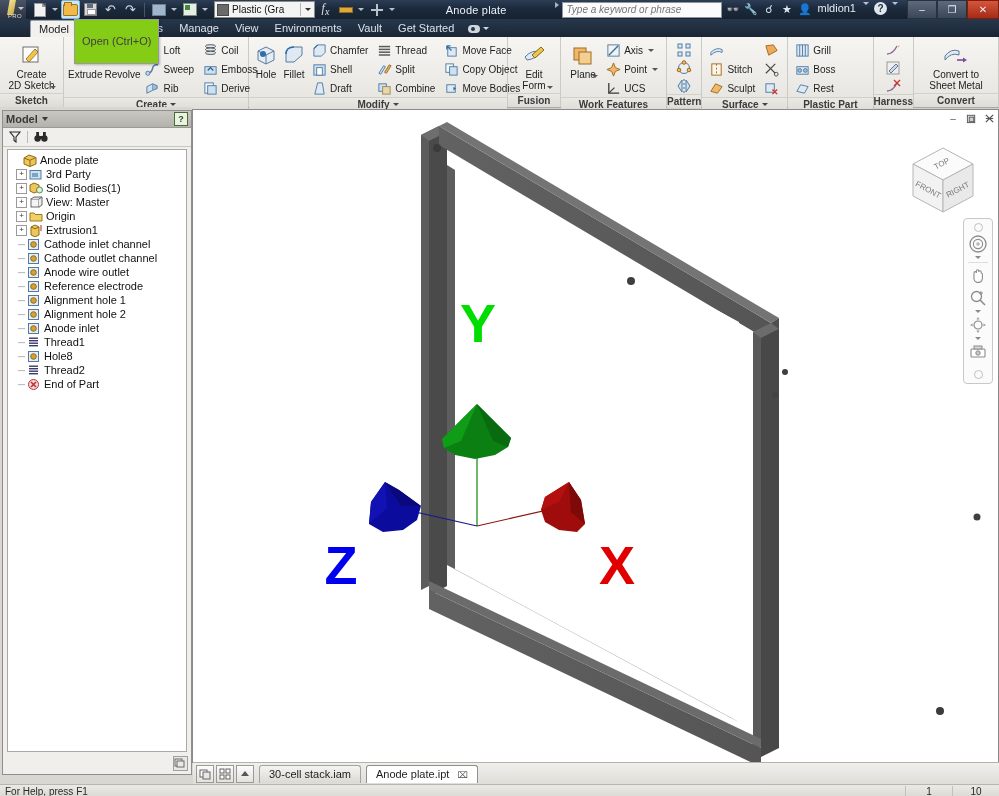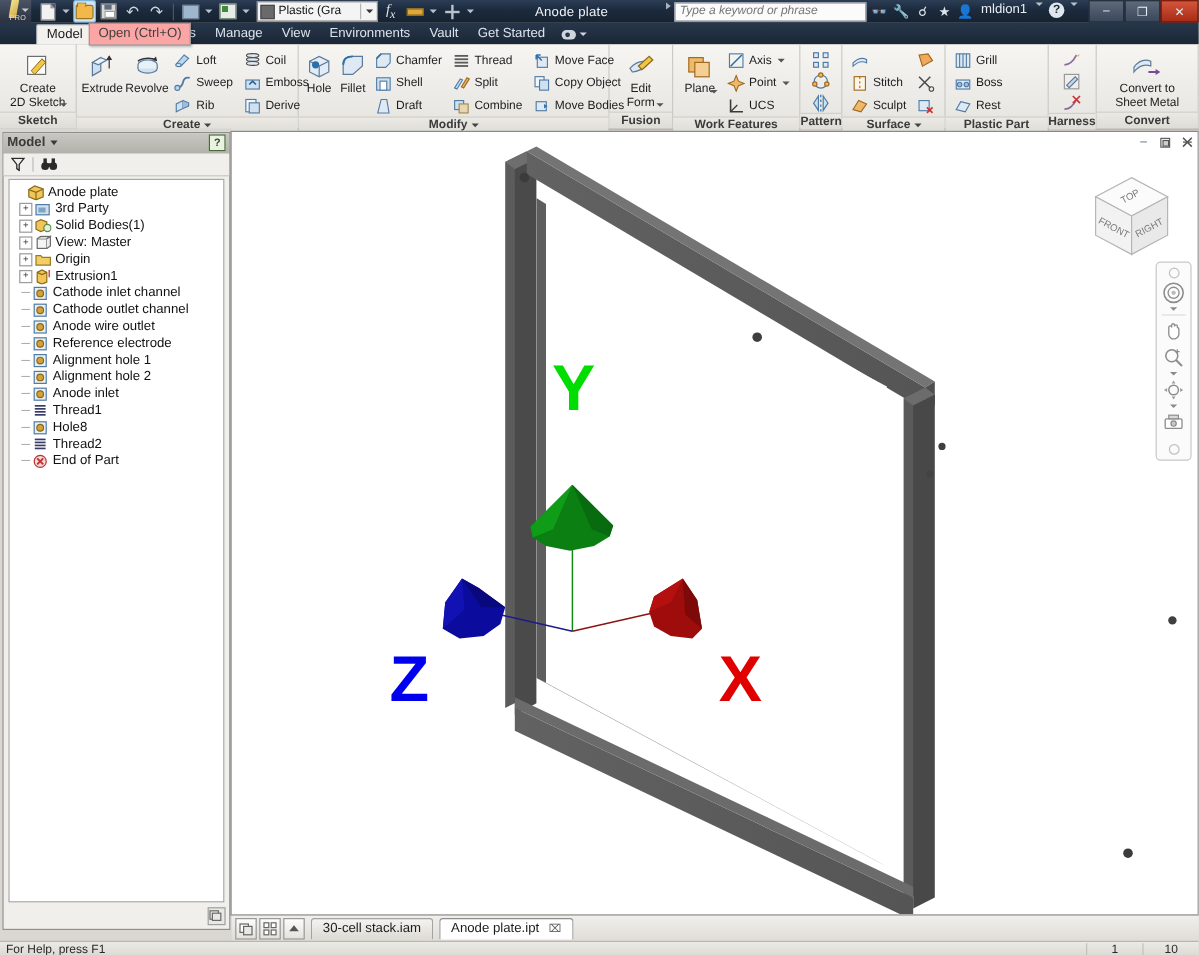--- a/index.html
+++ b/index.html
@@ -101,22 +101,22 @@
     background:#f2f1ee;color:#1b1b1b;border:1px solid #9aa2ab;border-bottom:none;
     border-radius:2px 2px 0 0;height:16px;line-height:16px;
   }
   .tab-appbtn{display:flex;align-items:center;gap:3px;padding:0 6px;}
   .tab-appbtn .pill{width:12px;height:8px;background:#cfd6de;border-radius:4px;position:relative;}
   .tab-appbtn .pill:after{content:"";position:absolute;left:3px;top:2px;width:4px;height:4px;border-radius:50%;background:#27374b;}
   .tab-appbtn .cr{border-left:3px solid transparent;border-right:3px solid transparent;border-top:3px solid #cfd6de;}
 
   
   .tooltip{
-    position:absolute;left:74px;top:19px;padding:1px 7px;height:15px;line-height:15px;
-    background:#fca5a5;border:1px solid #9a9a9a;font-size:11px;color:#404040;
+    position:absolute;left:74px;top:19px;padding:14px 7px;height:15px;line-height:15px;
+    background:#84cc16;border:1px solid #9a9a9a;font-size:11px;color:#404040;
     box-shadow:1px 1px 2px rgba(0,0,0,.25);z-index:60;white-space:nowrap;
   }
 
   
   .ribbon{
     position:absolute;left:0;top:37px;width:999px;height:70px;
     background:linear-gradient(180deg,#f6f5f2,#e6e4df);
     border-bottom:1px solid #a9a9a9;
     display:flex;
   }

